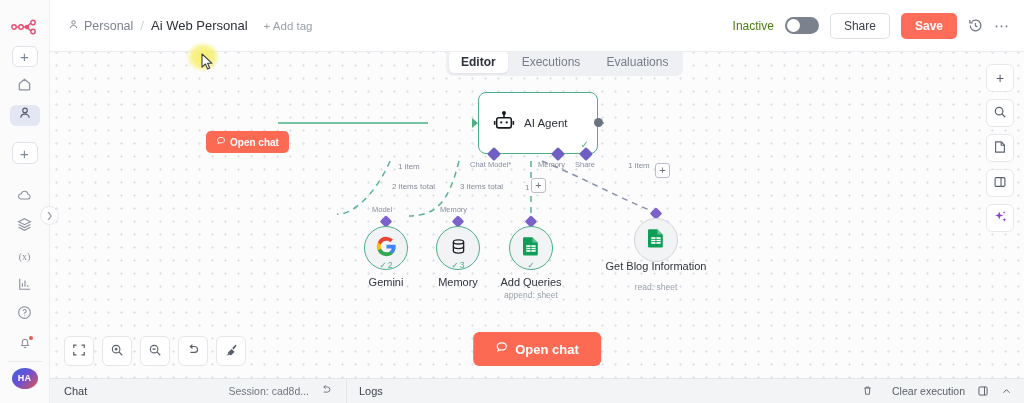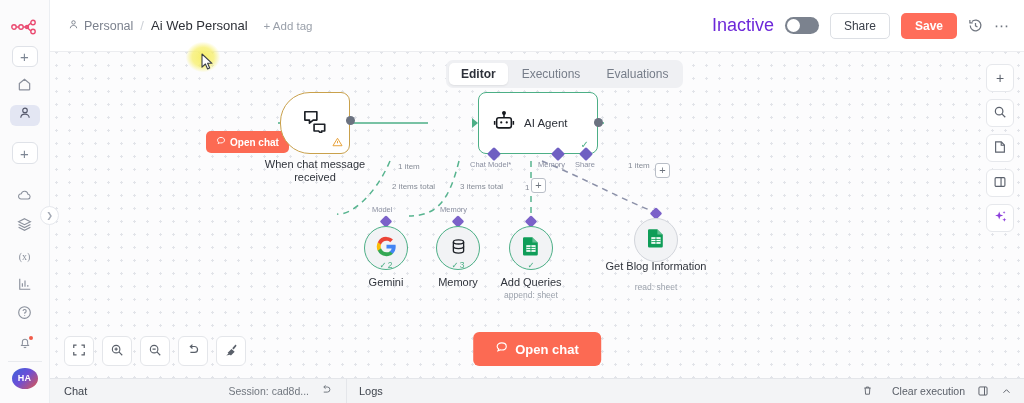--- a/index.html
+++ b/index.html
@@ -55,21 +55,21 @@
     position: absolute; left: 50px; top: 0; right: 0; height: 52px;
     background: #ffffff; border-bottom: 1px solid #ecedf0;
     display: flex; align-items: center; padding: 0 14px 0 18px; z-index: 30;
   }
   .crumbs { display: flex; align-items: center; gap: 7px; font-size: 12.5px; }
   .crumb-personal { color: #7c828e; display: flex; align-items: center; gap: 5px; }
   .crumb-sep { color: #ccd0d6; font-size: 13px; }
   .crumb-title { color: #2c2f36; font-size: 13px; }
   .add-tag { color: #9aa0aa; font-size: 11.5px; margin-left: 9px; }
   .hdr-right { margin-left: auto; display: flex; align-items: center; gap: 11px; }
-  .inactive-lbl { color: #6d28d9; font-size: 18px; }
+  .inactive-lbl { color: #4d7c0f; font-size: 12px; }
   .toggle {
     width: 34px; height: 17px; border-radius: 9px; background: #7b828e;
     position: relative;
   }
   .toggle .knob { position: absolute; left: 2px; top: 2px; width: 13px; height: 13px;
     border-radius: 50%; background: #fff; }
   .btn-share {
     border: 1px solid #dcdfe4; background: #fff; border-radius: 5px;
     padding: 5px 13px; font-size: 12px; color: #3b404a;
   }
@@ -85,21 +85,21 @@
     position: absolute; left: 50px; top: 46px; right: 0; bottom: 25px;
     background-color: #fcfcfd;
     background-image: radial-gradient(#e2e4e9 1px, transparent 1.1px);
     background-size: 13px 13px;
     overflow: hidden;
   }
   .canvas svg.wires { position: absolute; inset: 0; width: 100%; height: 100%; }
 
   
   .tabs {
-    position: absolute; left: 396px; top: 14px;
+    position: absolute; left: 396px; top: 2px;
     background: #eff0f3; border-radius: 7px; padding: 3px;
     display: flex; gap: 2px; z-index: 20;
   }
   .tab { padding: 4px 12px; font-size: 12px; color: #767d89; border-radius: 5px; }
   .tab.active { background: #fff; color: #2d313a; font-weight: 600;
     box-shadow: 0 1px 2px rgba(0,0,0,.07); }
 
   
   .right-tools {
     position: absolute; right: 10px; top: 18px;
@@ -426,41 +426,20 @@
     <div class="node" style="left:158px; top:69px;">
       <div class="openchat-pill" style="left:-2px; top:16px;">
         <span>
           <svg width="10" height="10" viewBox="0 0 16 16" fill="none" stroke="#fff" stroke-width="1.5">
             <path d="M8 2.3 c3.2 0 5.6 1.9 5.6 4.4 S11.2 11.1 8 11.1 a7 7 0 0 1-1.8-.2 L3.4 12 l.9-2.1 A4.2 4.2 0 0 1 2.4 6.7 C2.4 4.2 4.8 2.3 8 2.3 Z"></path>
           </svg>
         </span>
         <span>Open chat</span>
       </div>
     </div>
-    <div class="node" style="left:230px; top:46px;">
-      <div class="trigger-box">
-        <span>
-          <svg width="26" height="24" viewBox="0 0 28 26" fill="none" stroke="#1e2228" stroke-width="1.8" stroke-linejoin="round">
-            <path d="M3 3 h13 v9 h-4 l-4 3.4 V12 H3 Z"></path>
-            <path d="M13 16.5 h11.5 v7.3 h-3.4 v3 l-3.4-3 H13 Z"></path>
-          </svg>
-        </span>
-        <span class="warn-tri">
-          <svg width="11" height="10" viewBox="0 0 12 11" fill="none" stroke="#e8a33d" stroke-width="1.1">
-            <path d="M6 1.4 L11 9.6 H1 Z"></path>
-              <path d="M6 4.5 V6.9"></path>
-          </svg>
-        </span>
-      </div>
-      <div class="node-label" style="top:66px;">
-        <div>When chat message</div>
-        <div>received</div>
-      </div>
-      <div class="endpoint-dot" style="left:66px; top:24px;"></div>
-    </div>
     <div class="wire-label" style="left:346px; top:116px;">1 item</div>
 
     <div class="node" style="left:428px; top:46px;">
       <div class="arrow-in" style="left:-6px; top:26px;"></div>
       <div class="arrow-bar" style="left:0px; top:25px;"></div>
       <div class="agent-box">
         <span>
           <svg width="22" height="22" viewBox="0 0 24 24" fill="none" stroke="#15181d" stroke-width="1.7" stroke-linejoin="round">
             <rect x="4" y="8.5" width="16" height="11" rx="2.4"></rect>
             <path d="M12 4.2 V8.5"></path>

